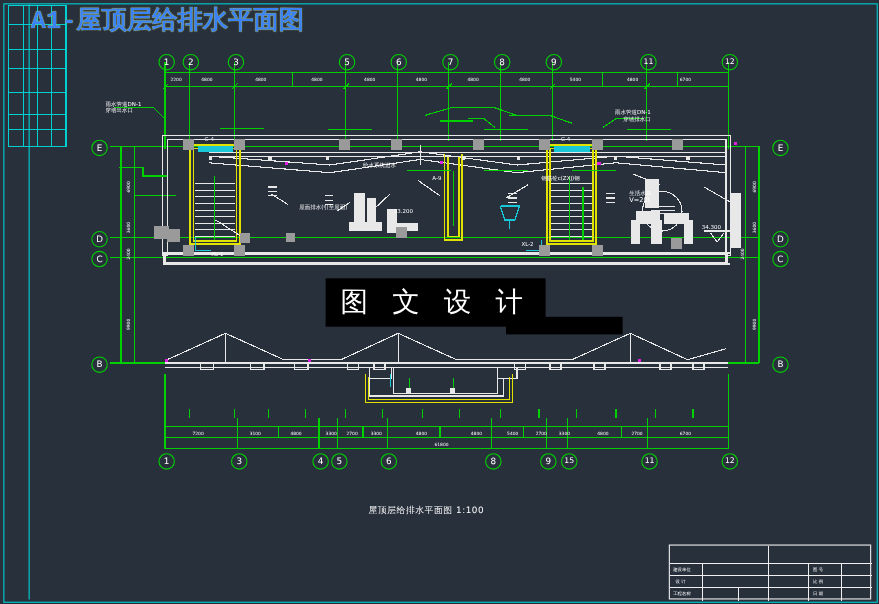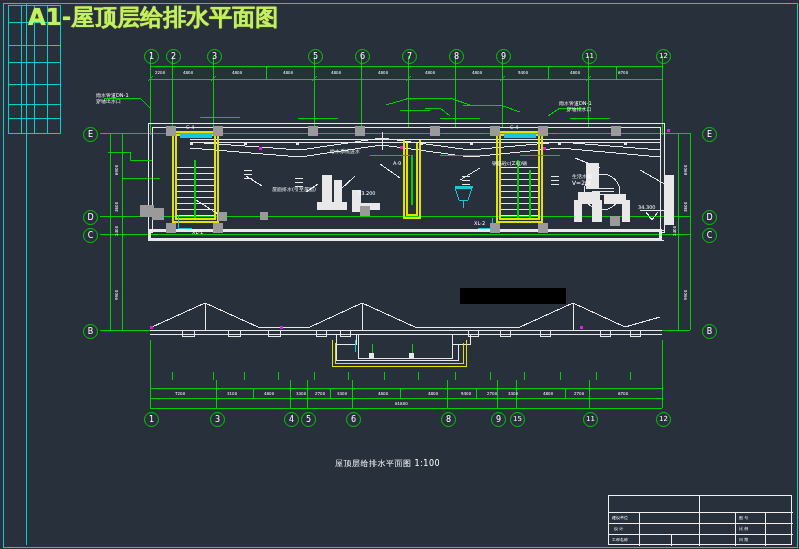--- a/index.html
+++ b/index.html
@@ -120,21 +120,21 @@
       <line x1="8" y1="62" x2="60" y2="62"></line>
       <line x1="8" y1="84" x2="60" y2="84"></line>
       <line x1="8" y1="104" x2="60" y2="104"></line>
       <line x1="8" y1="118" x2="60" y2="118"></line>
       <line x1="21" y1="5" x2="21" y2="133"></line>
       <line x1="34" y1="5" x2="34" y2="133"></line>
       <line x1="47" y1="5" x2="47" y2="133"></line>
     </g>
   </svg>
 
-  <div class="abs" id="title" style="color: #bef264;">A1-屋顶层给排水平面图</div>
+  <div class="abs" id="title" style="color: #3b82f6; font-family: Liberation Mono, monospace;">A1-屋顶层给排水平面图</div>
 
   <svg width="799" height="549" shape-rendering="crispEdges">
 
     <g stroke="#00d000" stroke-width="1" fill="none">
 
       <line x1="150" y1="66" x2="662" y2="66"></line>
       <line x1="150" y1="79" x2="662" y2="79"></line>
 
       <line x1="150" y1="56" x2="150" y2="135"></line>
       <line x1="172" y1="56" x2="172" y2="128"></line>
@@ -545,20 +545,21 @@
   <div class="ann" style="left:186px;top:124px;color:#e8e8e8;">C-4</div>
   <div class="ann" style="left:510px;top:124px;color:#e8e8e8;">C-4</div>
   <div class="ann" style="left:192px;top:229px;">XL-1</div>
   <div class="ann" style="left:474px;top:220px;">XL-2</div>
   <div class="ann" style="left:272px;top:186px;">屋面排水(引至屋面)</div>
   <div class="ann" style="left:330px;top:148px;">给水系统进水</div>
   <div class="ann" style="left:393px;top:160px;">A-9</div>
   <div class="ann" style="left:358px;top:190px;">33.200</div>
 
   <div class="abs" id="wm2"></div>
+  <div class="abs" id="wm">图 文 设 计</div>
 
   <div class="abs" id="caption">屋顶层给排水平面图  1:100</div>
 
   <div id="tblock">
     <svg width="184" height="50" shape-rendering="crispEdges">
       <g stroke="#f0f0f0" stroke-width="1" fill="none">
         <line x1="0" y1="16" x2="184" y2="16"></line>
         <line x1="0" y1="27" x2="184" y2="27"></line>
         <line x1="0" y1="38" x2="184" y2="38"></line>
         <line x1="30" y1="16" x2="30" y2="50"></line>

